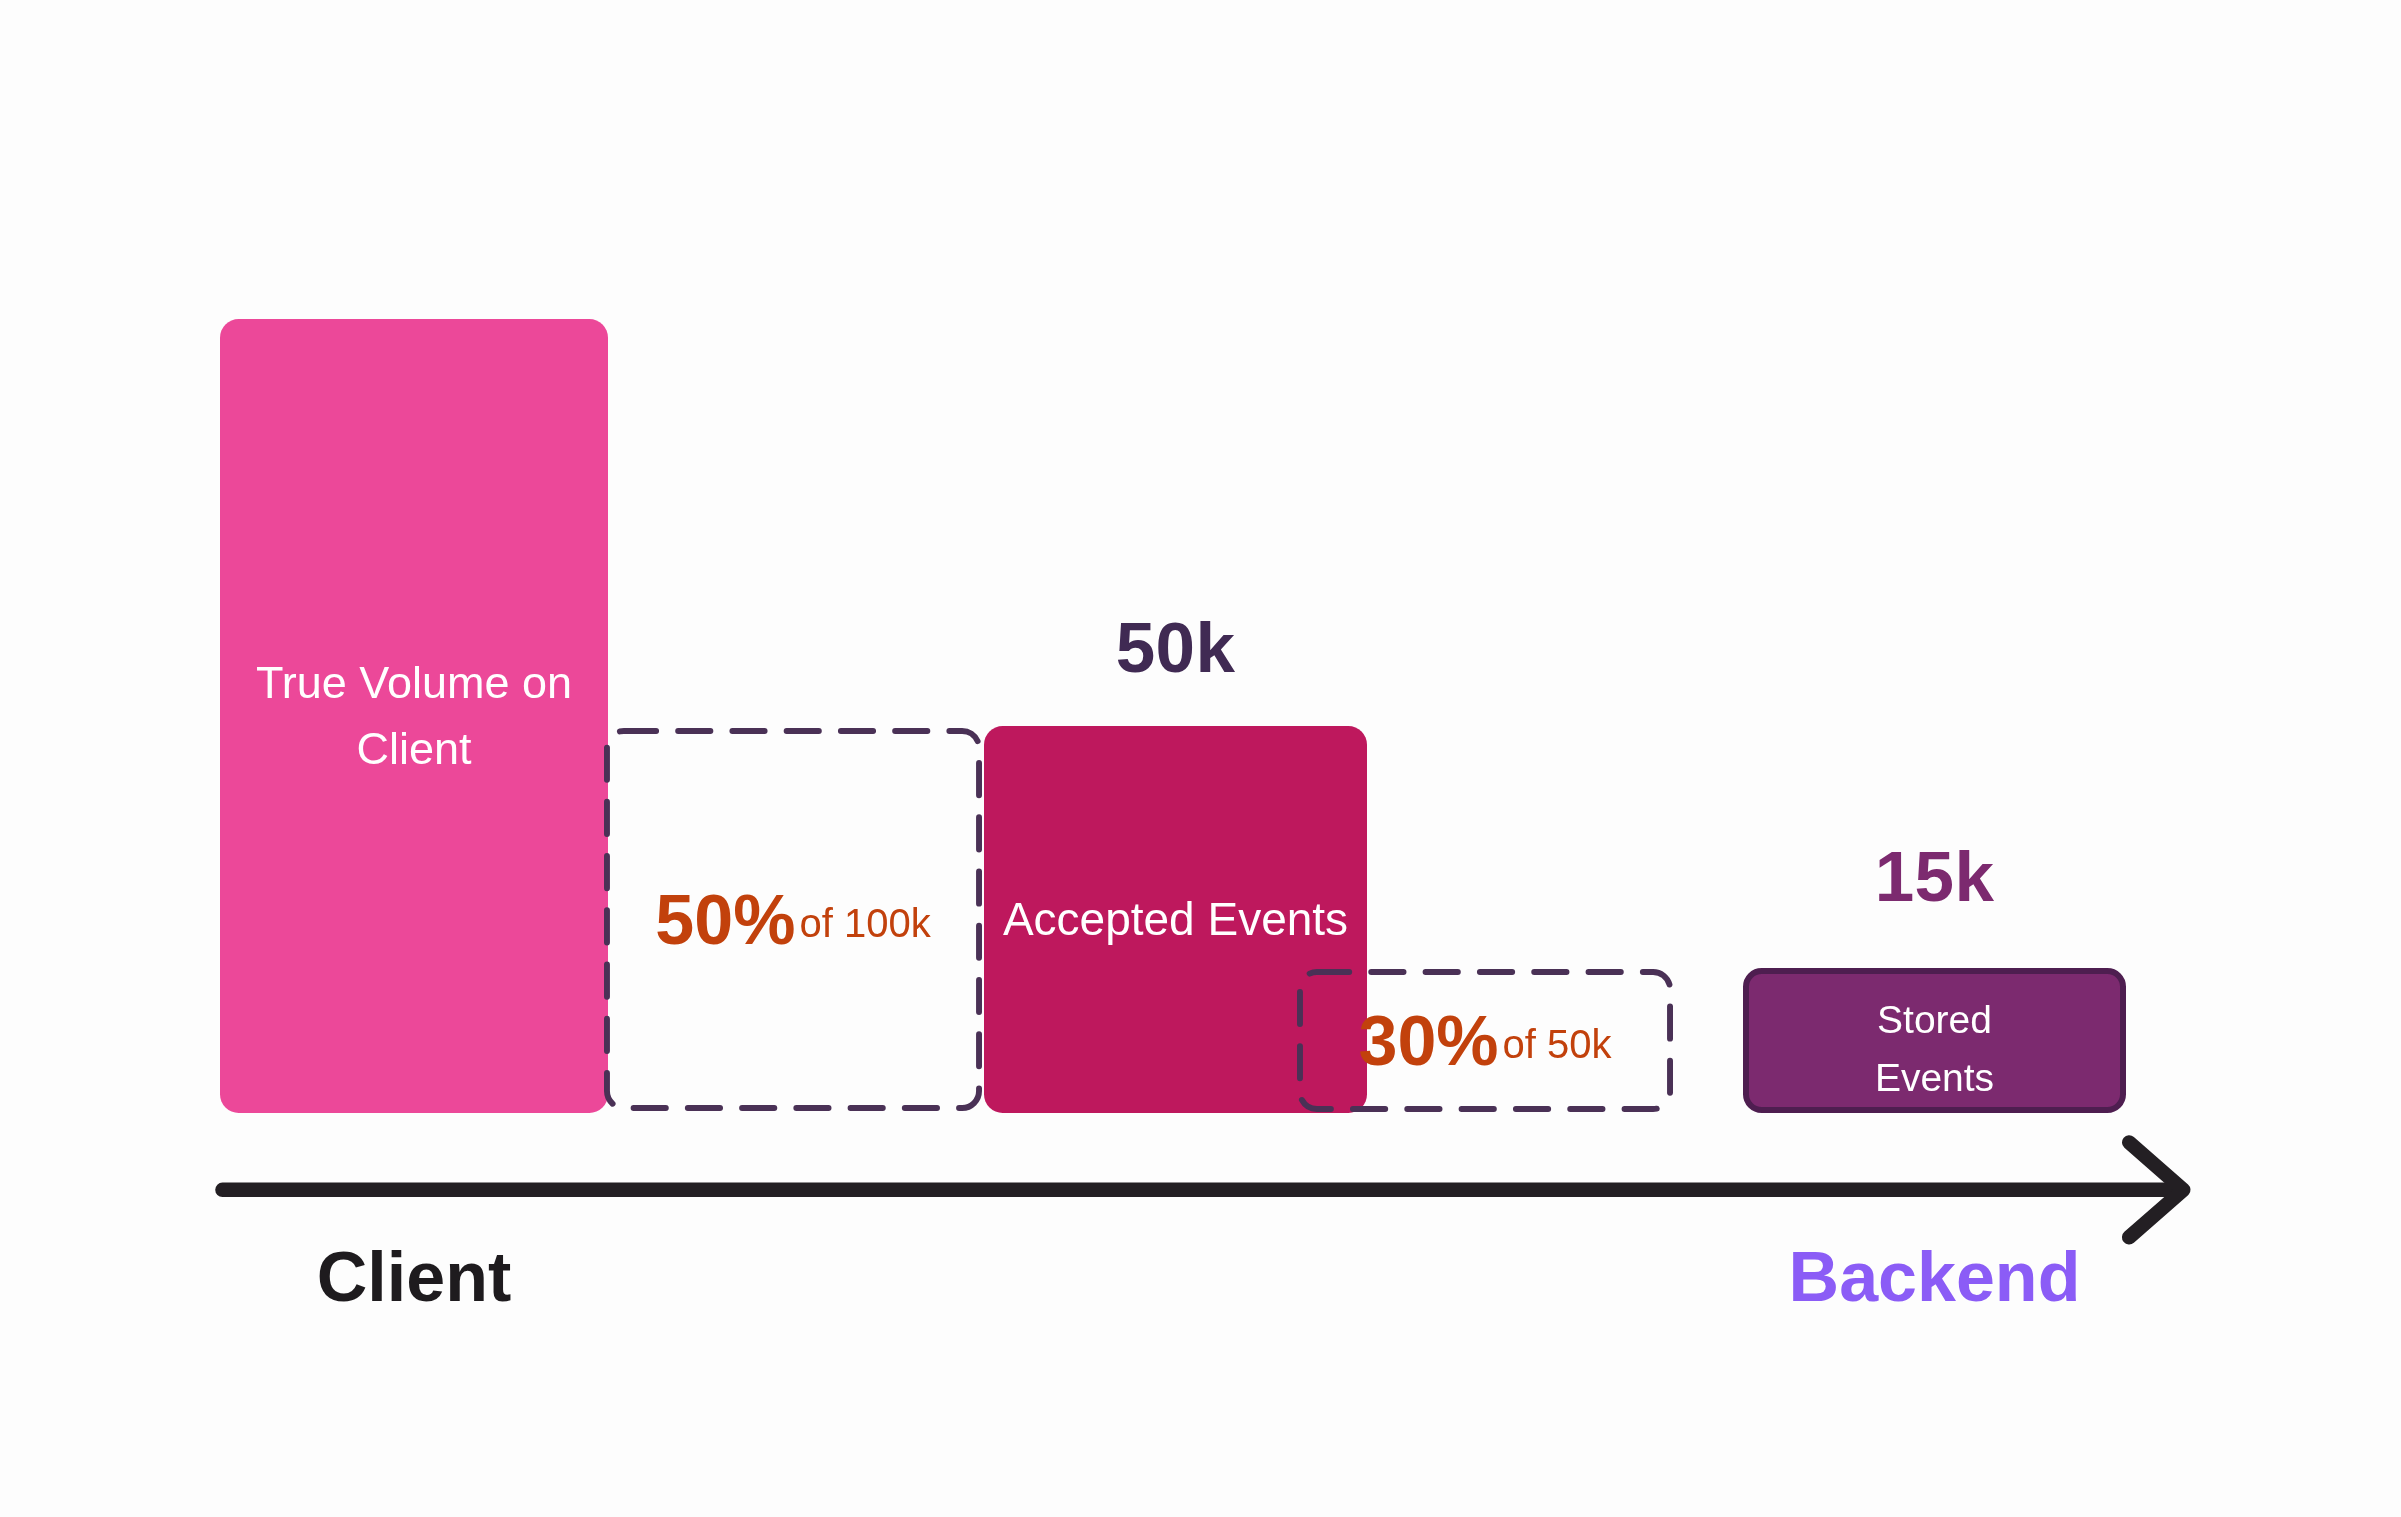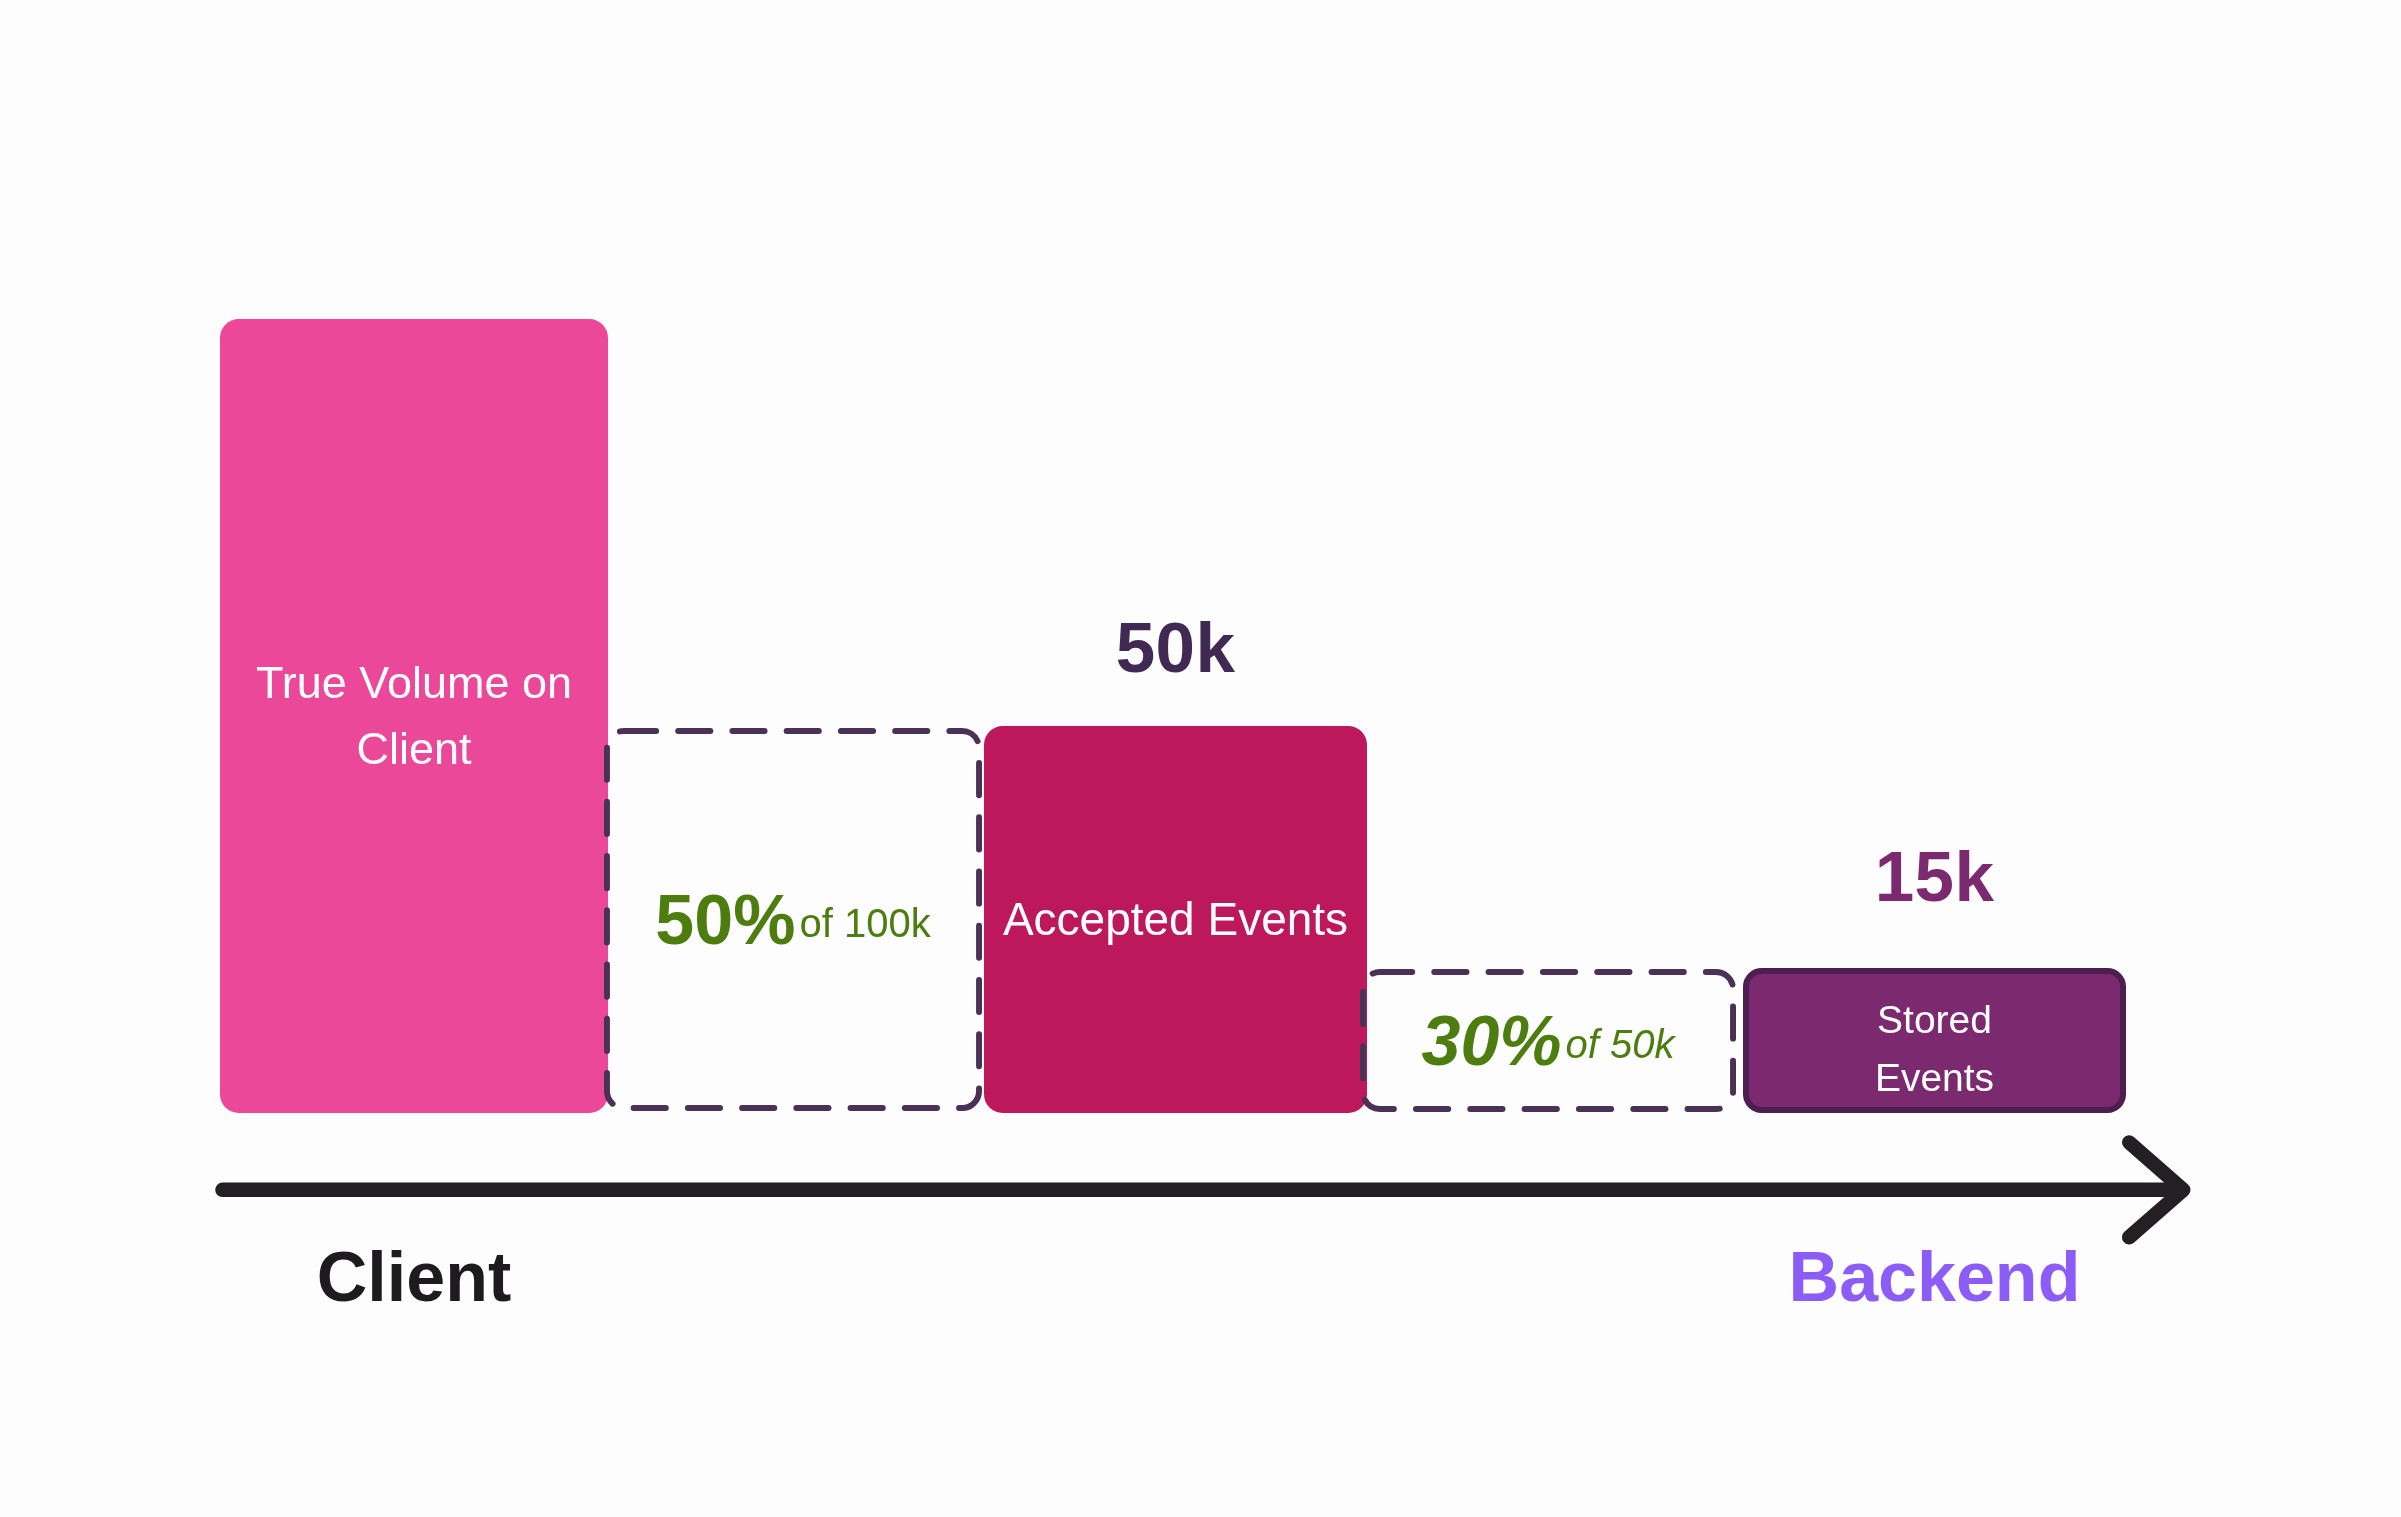--- a/index.html
+++ b/index.html
@@ -68,27 +68,27 @@
     left: 0; top: 0;
     width: 100%; height: 100%;
   }
   .drop .drop-content {
     position: absolute;
     left: 0; top: 0; width: 100%; height: 100%;
     display: flex;
     align-items: center;
     justify-content: center;
     gap: 4px;
-    color: #4d7c0f;
+    color: #c2410c;
     white-space: nowrap;
   }
   .drop .pct   { font-size: 70px; font-weight: 700; }
   .drop .of-txt { font-size: 40px; font-weight: 500; padding-top: 8.5px; }
   .drop.first  { left: 604px;  top: 728px;  width: 378px; height: 383px; }
-  .drop.second { left: 1360px; top: 969px; width: 376px; height: 143px; font-style: italic; }
+  .drop.second { left: 1297px; top: 969px; width: 376px; height: 143px; }
 
   
   .flow-arrow {
     position: absolute;
     left: 204px; top: 1128px;
     width: 2035px; height: 127px;
   }
 
   
   .stage-label {

